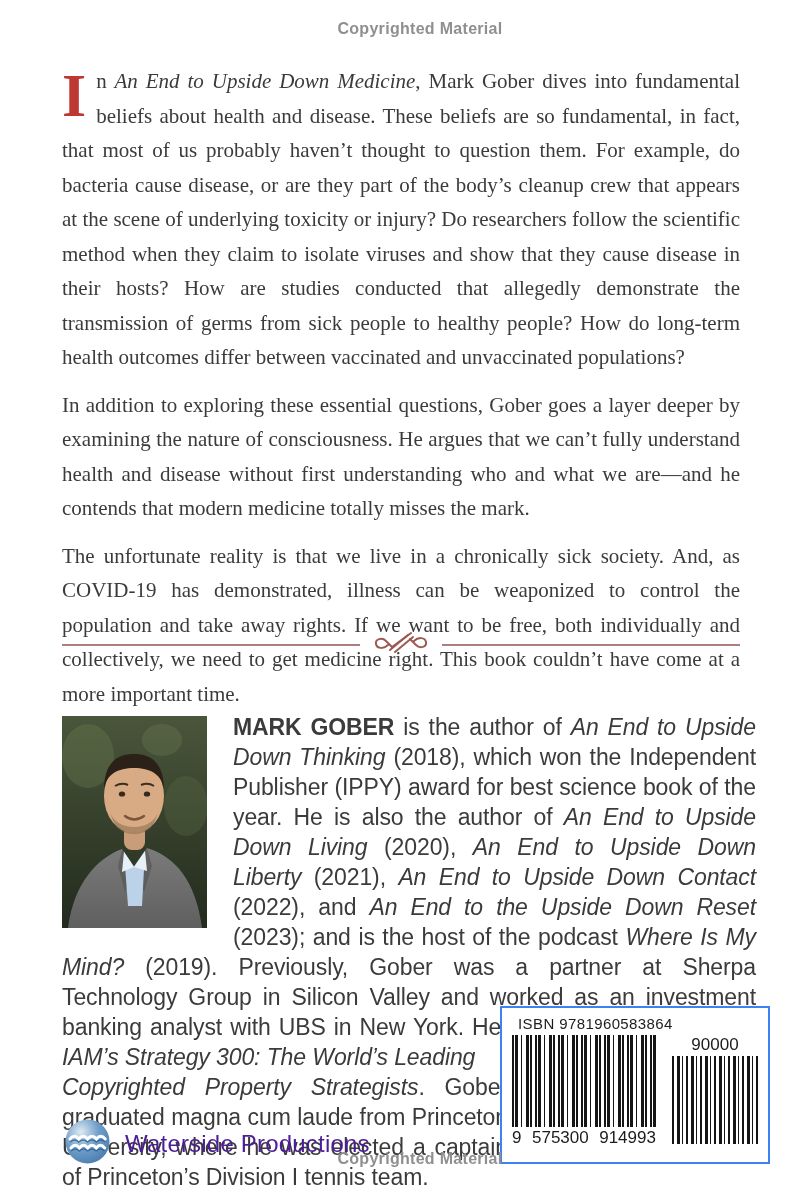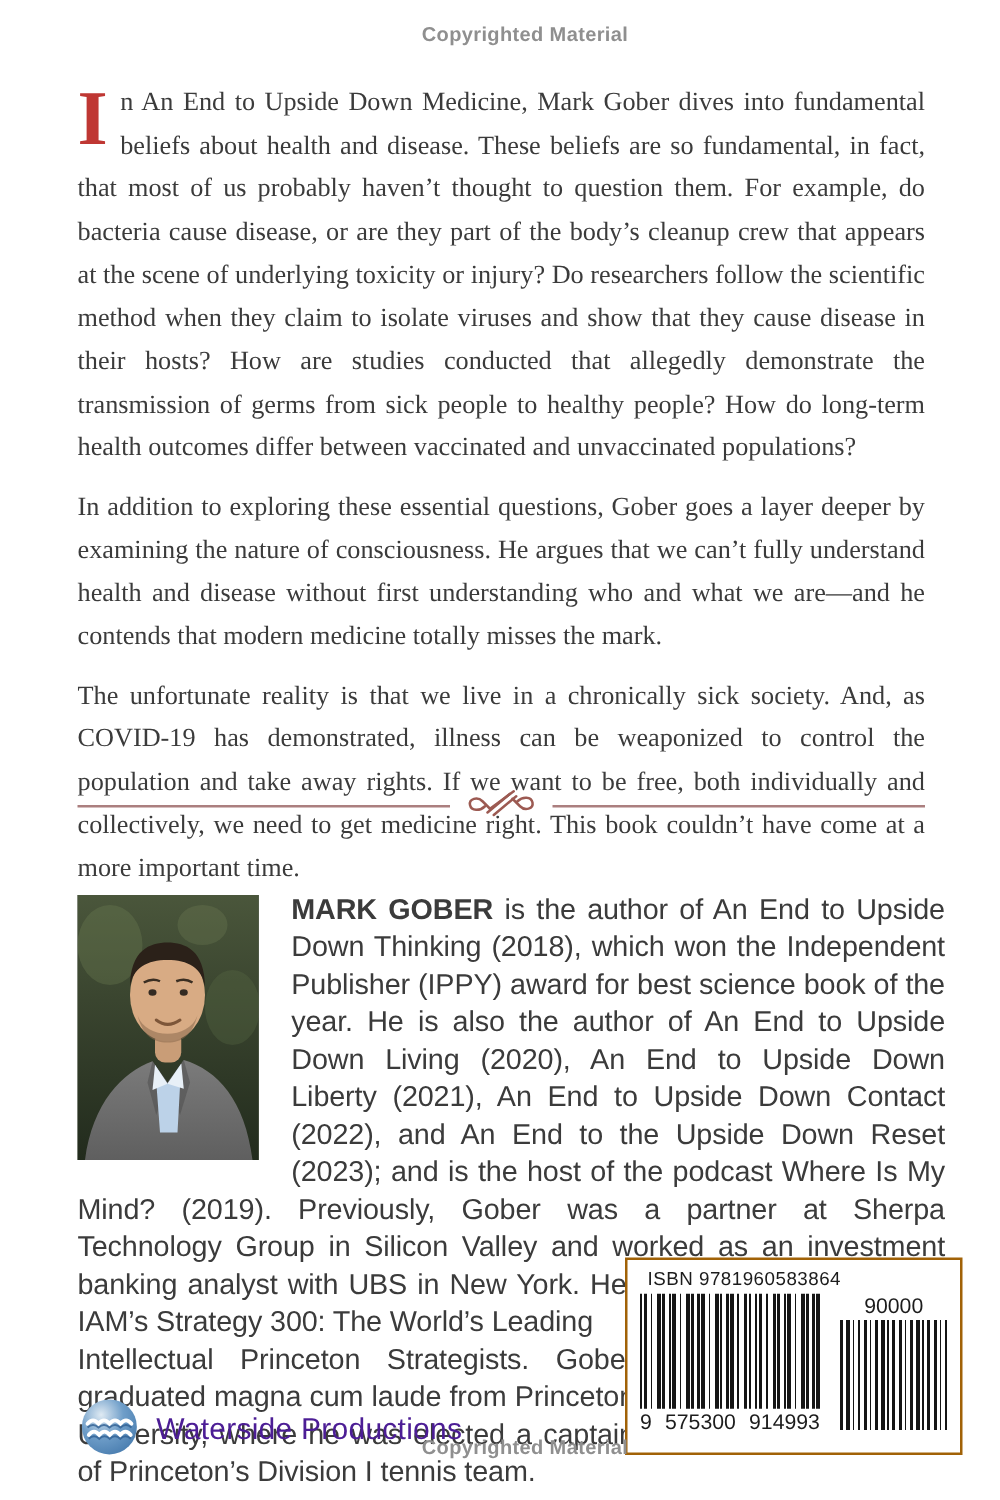--- a/index.html
+++ b/index.html
@@ -19,21 +19,21 @@
     position:absolute;top:64px;left:62px;width:678px;
     font-family:"Liberation Serif",serif;font-size:21px;line-height:34.5px;
     color:var(--text-dark,#3b3b3b);text-align:justify;
   }
   .synopsis p{margin:0 0 13px 0;}
   .dropcap{
     float:left;font-family:"Liberation Serif",serif;font-weight:700;
     font-size:62px;line-height:52px;color:var(--drop-cap-red,#bf3733);
     margin:5px 10px 0 0;
   }
-  .it{}
+  .it{font-style:italic;}
   .bo{font-weight:700;}
   
   .divider{
     position:absolute;top:629px;left:62px;width:678px;height:32px;
     display:flex;align-items:center;
   }
   .dline{flex:1;height:2px;background:var(--divider-rose,#ab7f7f);}
   .orn{margin:0 12px;flex:0 0 auto;}
   
   .bio{
@@ -44,21 +44,21 @@
   .bio p{margin:0;}
   .photo{
     float:left;width:145px;height:212px;margin:4px 26px 6px 0;
     background:#2d3725;
   }
   .photo svg{display:block;}
   .bio2{width:446px;}
   
   .barcode-box{
     position:absolute;left:500px;top:1006px;width:270px;height:158px;
-    background:#fff;border:2px solid #a16207;box-sizing:border-box;
+    background:#fff;border:2px solid #3b82f6;box-sizing:border-box;
     padding:5px 10px 0 10px;font-family:"Liberation Sans",sans-serif;color:#1c1c1c;
   }
   .isbn-label{font-size:15px;letter-spacing:.4px;margin:2px 0 3px 6px;}
   .bars-row{display:flex;align-items:flex-start;}
   .bars-main-col{width:156px;}
   .bars-main{
     height:92px;
     background:repeating-linear-gradient(90deg,
       #151515 0 2px,#fff 2px 3px,#151515 3px 6px,#fff 6px 9px,
       #151515 9px 10px,#fff 10px 14px,#151515 14px 17px,#fff 17px 18px,
@@ -138,21 +138,21 @@
         <path d="M42,74 C42,44 58,38 72,38 C86,38 102,44 102,74 C100,58 88,52 72,52 C56,52 44,58 42,74 Z" fill="#2b2119"></path>
         <path d="M48,96 C54,116 90,116 96,96 C92,112 84,118 72,118 C60,118 52,112 48,96 Z" fill="#8a6a4e" opacity="0.55"></path>
         <ellipse cx="60" cy="78" rx="3.2" ry="2.6" fill="#332a22"></ellipse>
         <ellipse cx="85" cy="78" rx="3.2" ry="2.6" fill="#332a22"></ellipse>
         <path d="M53,70 q7,-4 13,-1" stroke="#3a2e22" stroke-width="2" fill="none"></path>
         <path d="M79,69 q7,-3 13,1" stroke="#3a2e22" stroke-width="2" fill="none"></path>
         <path d="M63,100 q9,7 19,0" stroke="#7d5639" stroke-width="2.4" fill="none" stroke-linecap="round"></path>
       </svg>
     </div>
     <p class="bio1"><span class="bo">MARK GOBER</span><span> is the author of </span><span class="it">An End to Upside Down Thinking</span><span> (2018), which won the Independent Publisher (IPPY) award for best science book of the year. He is also the author of </span><span class="it">An End to Upside Down Living</span><span> (2020), </span><span class="it">An End to Upside Down Liberty</span><span> (2021), </span><span class="it">An End to Upside Down Contact</span><span> (2022), and </span><span class="it">An End to the Upside Down Reset</span><span> (2023); and is the host of the podcast </span><span class="it">Where Is My Mind?</span><span> (2019). Previously, Gober was a partner at Sherpa Technology Group in Silicon Valley and worked as an investment banking analyst with UBS in New York. He has been named one of </span><span class="it">IAM’s Strategy 300: The World’s Leading</span></p>
-    <p class="bio2"><span class="it">Intellectual Princeton Strategists</span><span>. Gober graduated magna cum laude from Princeton University, where he was elected a captain of Princeton’s Division I tennis team.</span></p>
+    <p class="bio2"><span class="it">Copyrighted Property Strategists</span><span>. Gober graduated magna cum laude from Princeton University, where he was elected a captain of Princeton’s Division I tennis team.</span></p>
   </div>
 
   <div class="barcode-box">
     <div class="isbn-label">ISBN 9781960583864</div>
     <div class="bars-row">
       <div class="bars-main-col">
         <div class="bars-main"></div>
         <div class="ean-digits">
           <span>9</span>
           <span>575300</span>

